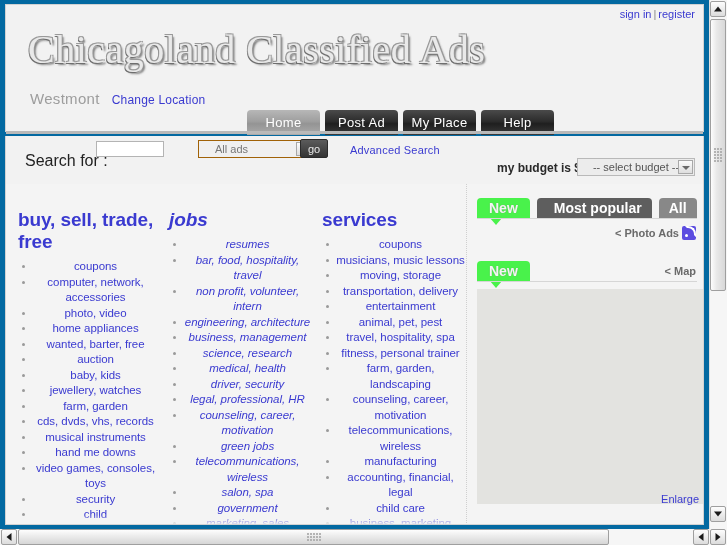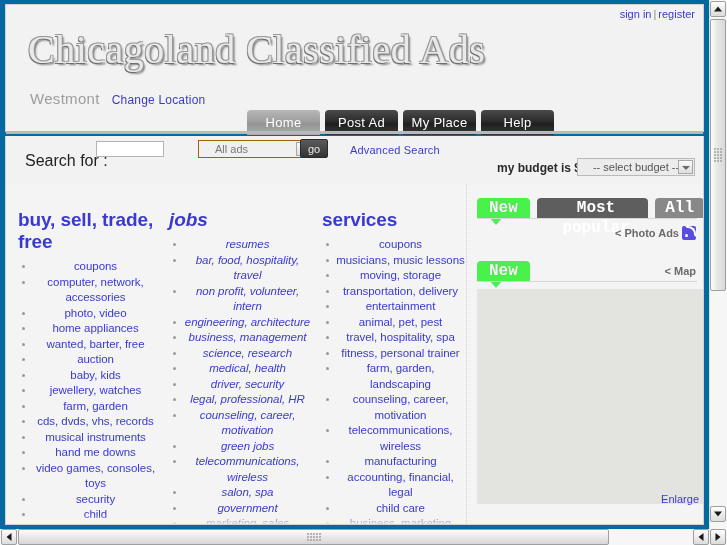--- a/index.html
+++ b/index.html
@@ -292,29 +292,27 @@
     position: absolute;
     left: 10px; top: 14px;
     display: flex;
     gap: 7px;
     align-items: flex-start;
   }
   .ptab {
     height: 20px;
     line-height: 20px;
     border-radius: 4px 4px 0 0;
-    font-size: 16px;
+    font-size: 14px;
     font-weight: bold;
     color: #ffffff;
-    text-align: center;
     padding: 0 10px;
     box-sizing: border-box;
     position: relative;
     user-select: none;
-    font-family: Liberation Mono, monospace;
   }
   .ptab.new {
     background: #49f24b;
     color: #f4f4f4;
     text-shadow: 0 0 1px rgba(120,120,120,0.6);
     padding: 0 12px;
   }
   .ptab.new::after {
     content: "";
     position: absolute;

